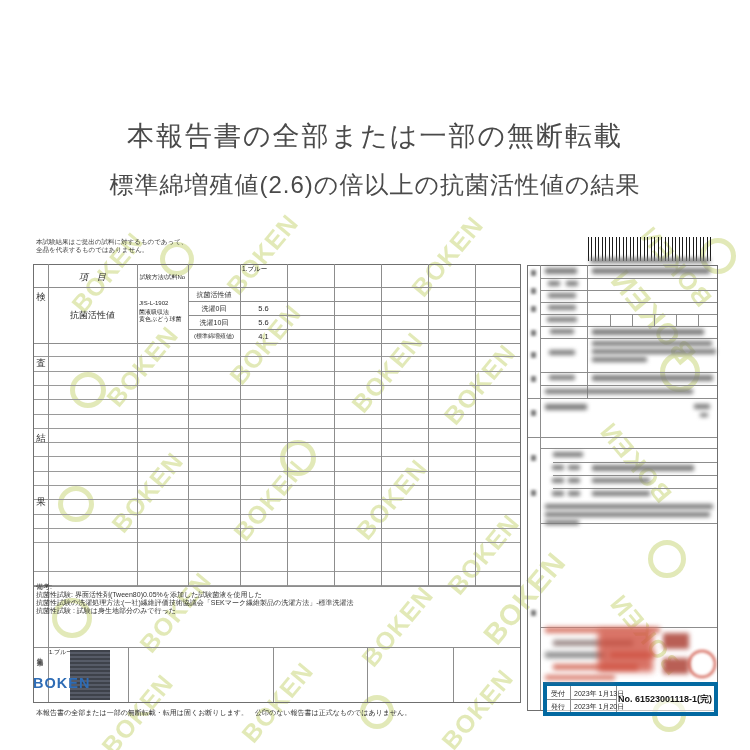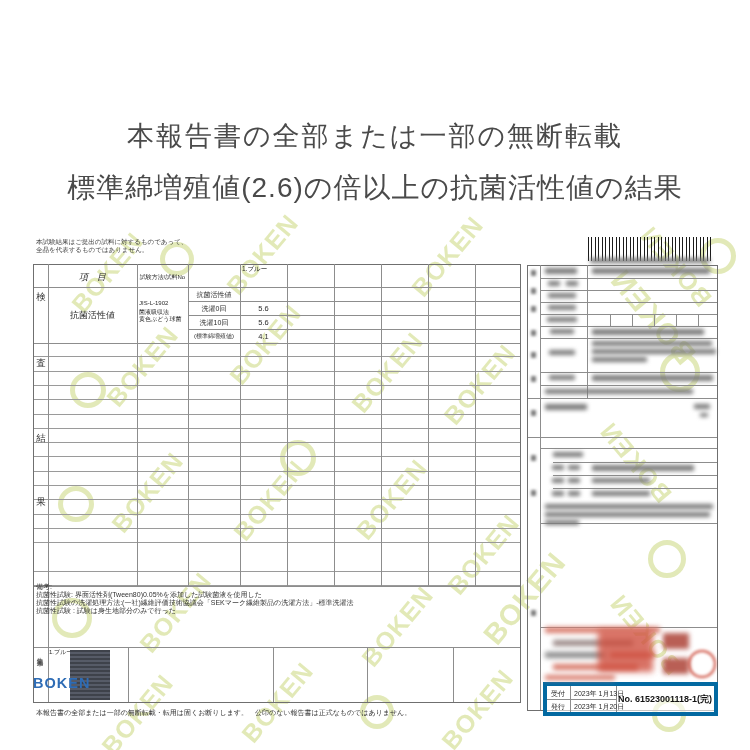--- a/index.html
+++ b/index.html
@@ -11,21 +11,21 @@
   .vl{position:absolute;width:1px;background:#8d8d8d;z-index:2;}
   .hl.dk,.vl.dk{background:#6f6f6f;}
   .t{position:absolute;color:#2b2b2b;white-space:nowrap;z-index:3;}
   .ctr{text-align:center;}
   .blur{position:absolute;background:#7a7a7a;filter:blur(2px);border-radius:1px;z-index:4;}
   .rb{background:#d87a6b;}
   #banner{position:absolute;left:0;top:0;width:750px;height:100px;background:#6fbcc3;display:flex;align-items:center;justify-content:center;}
   #banner-title{color:#fff;font-size:38px;font-weight:bold;letter-spacing:6px;padding-left:6px;}
   #subtitle{position:absolute;left:0;top:118px;width:750px;text-align:center;color:#4a4a4a;z-index:3;}
   #subtitle-line1{font-size:27px;letter-spacing:2px;}
-  #subtitle-line2{font-size:28px;letter-spacing:1px;margin-top:15px;}
+  #subtitle-line2{font-size:24px;letter-spacing:1px;margin-top:15px;}
   #report-title{position:absolute;left:236px;top:242px;font-size:17px;font-weight:bold;letter-spacing:16px;color:#1e1e1e;z-index:3;white-space:nowrap;}
   .tiny{font-size:6.5px;color:#3a3a3a;}
   #empty-grid{position:absolute;left:33px;top:343px;width:488px;height:243px;z-index:2;
     background:repeating-linear-gradient(to bottom,transparent 0,transparent 13.3px,#9a9a9a 13.3px,#9a9a9a 14.3px);}
   #barcode{position:absolute;left:588px;top:237px;width:126px;height:24px;z-index:3;
     background:repeating-linear-gradient(90deg,#1b1b1b 0 1.5px,transparent 1.5px 3px,#1b1b1b 3px 4.2px,transparent 4.2px 7px);}
   #swatch{position:absolute;left:70px;top:650px;width:40px;height:50px;z-index:4;background:#565b67;
     background-image:repeating-linear-gradient(0deg,rgba(0,0,0,.28) 0 2px,transparent 2px 4px);filter:blur(.4px);}
   #boken-logo{position:absolute;left:33px;top:675px;font-size:14.5px;font-weight:bold;letter-spacing:1px;color:#2e6cb5;z-index:5;filter:blur(.4px);}
   .stamp{filter:blur(2.5px);}

